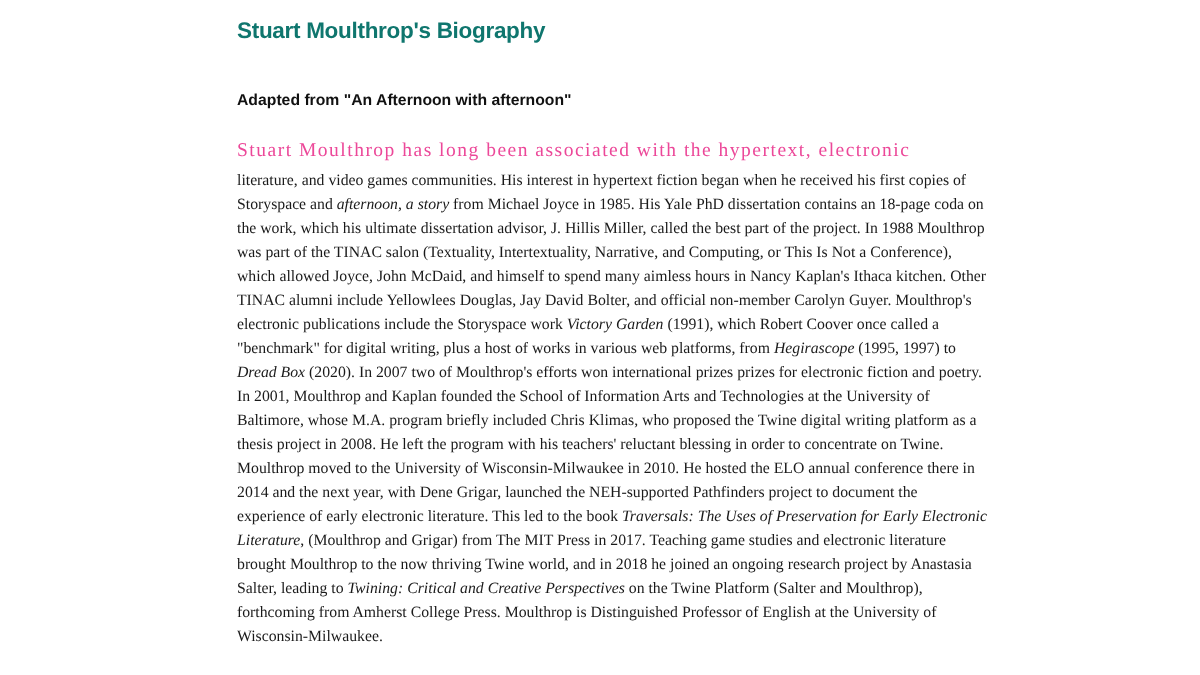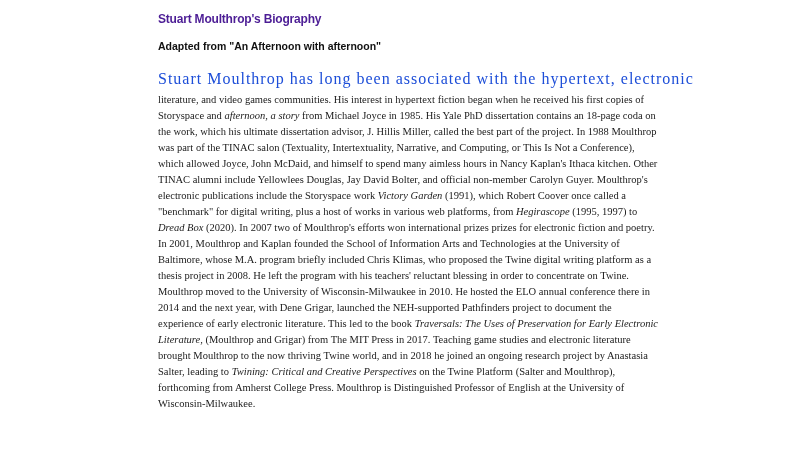--- a/index.html
+++ b/index.html
@@ -14,47 +14,47 @@
     position: relative;
   }
   .page {
     margin-left: 158px;
     width: 500px;
     padding-top: 12px;
   }
   .page-title {
     font-family: "Liberation Sans", sans-serif;
     font-weight: 700;
-    font-size: 12px;
+    font-size: 15px;
     letter-spacing: -0.2px;
-    color: #4c1d95;
-    margin: 0 0 14px 0;
+    color: #0f766e;
+    margin: 0 0 32px 0;
   }
   .page-subtitle {
     font-family: "Liberation Sans", sans-serif;
     font-weight: 700;
     font-size: 10.5px;
     color: #111111;
     margin: 0 0 17px 0;
   }
   .article {
     font-family: "Liberation Serif", serif;
     font-size: 10.5px;
     line-height: 16px;
     color: #1a1a1a;
     margin: 0;
     text-align: left;
   }
   .article .lead {
     display: block;
-    font-size: 16px;
+    font-size: 13px;
     letter-spacing: 1px;
     line-height: 20px;
     white-space: nowrap;
-    color: #1d4ed8;
+    color: #ec4899;
     margin-bottom: 3px;
   }
   .article em {
   }
 </style>
 </head>
 <body>
 
 <div class="page">
   <h1 class="page-title">Stuart Moulthrop's Biography</h1>

